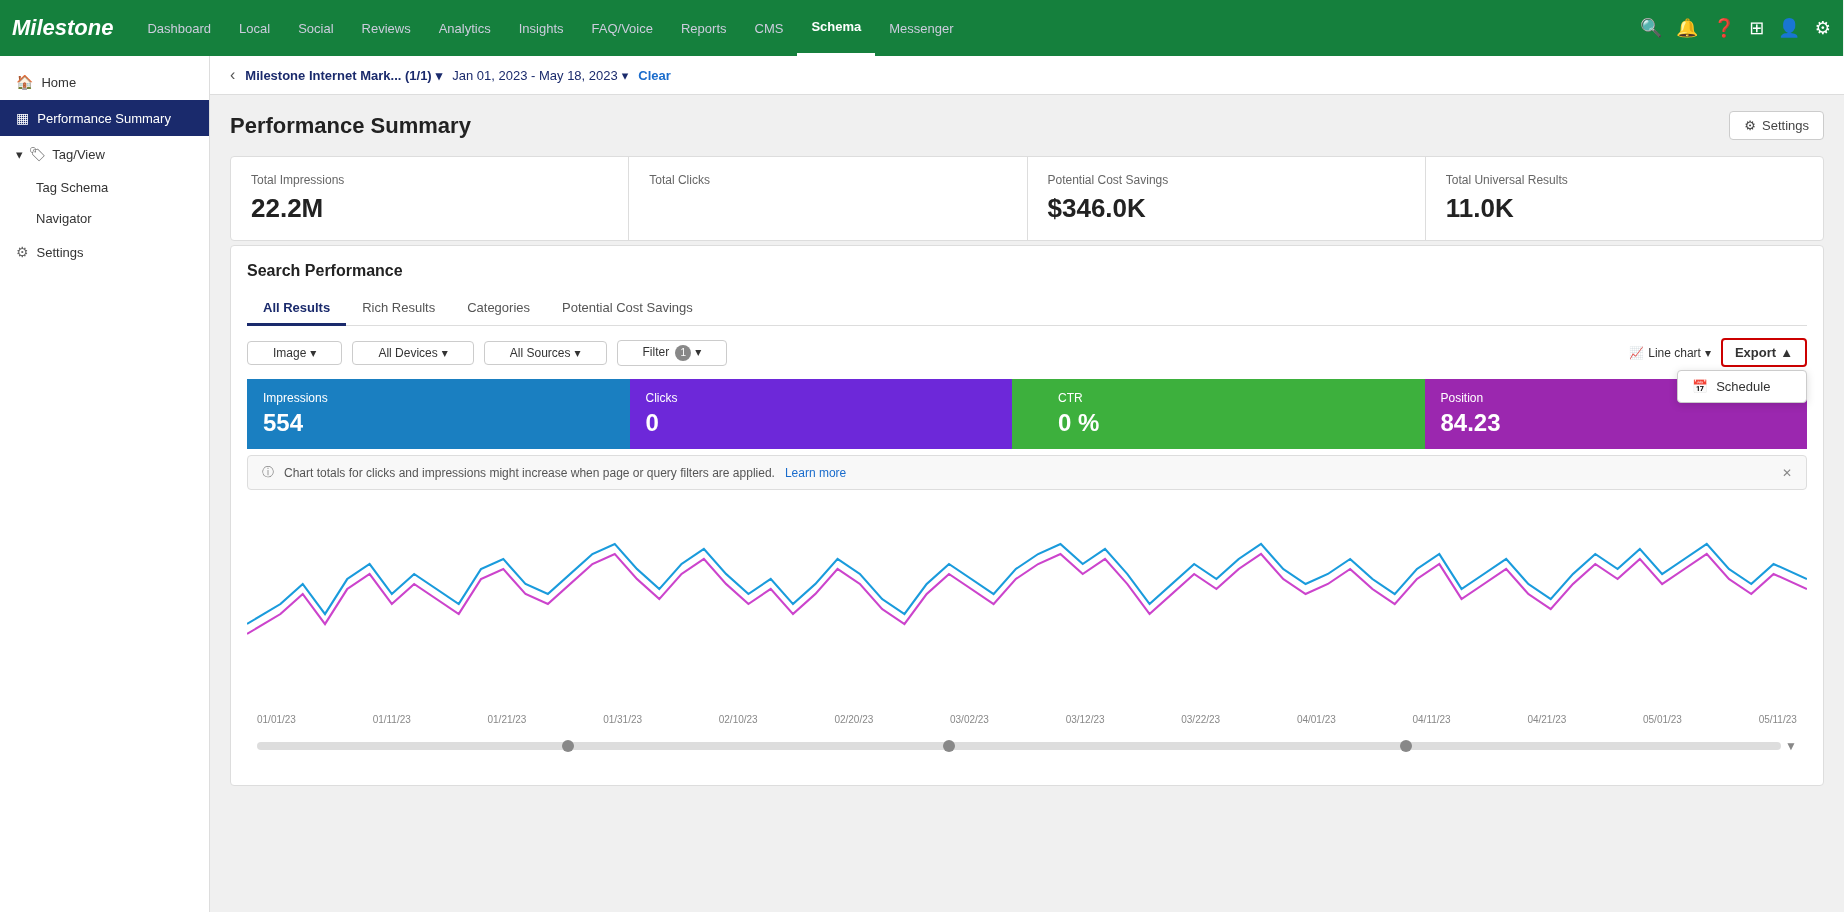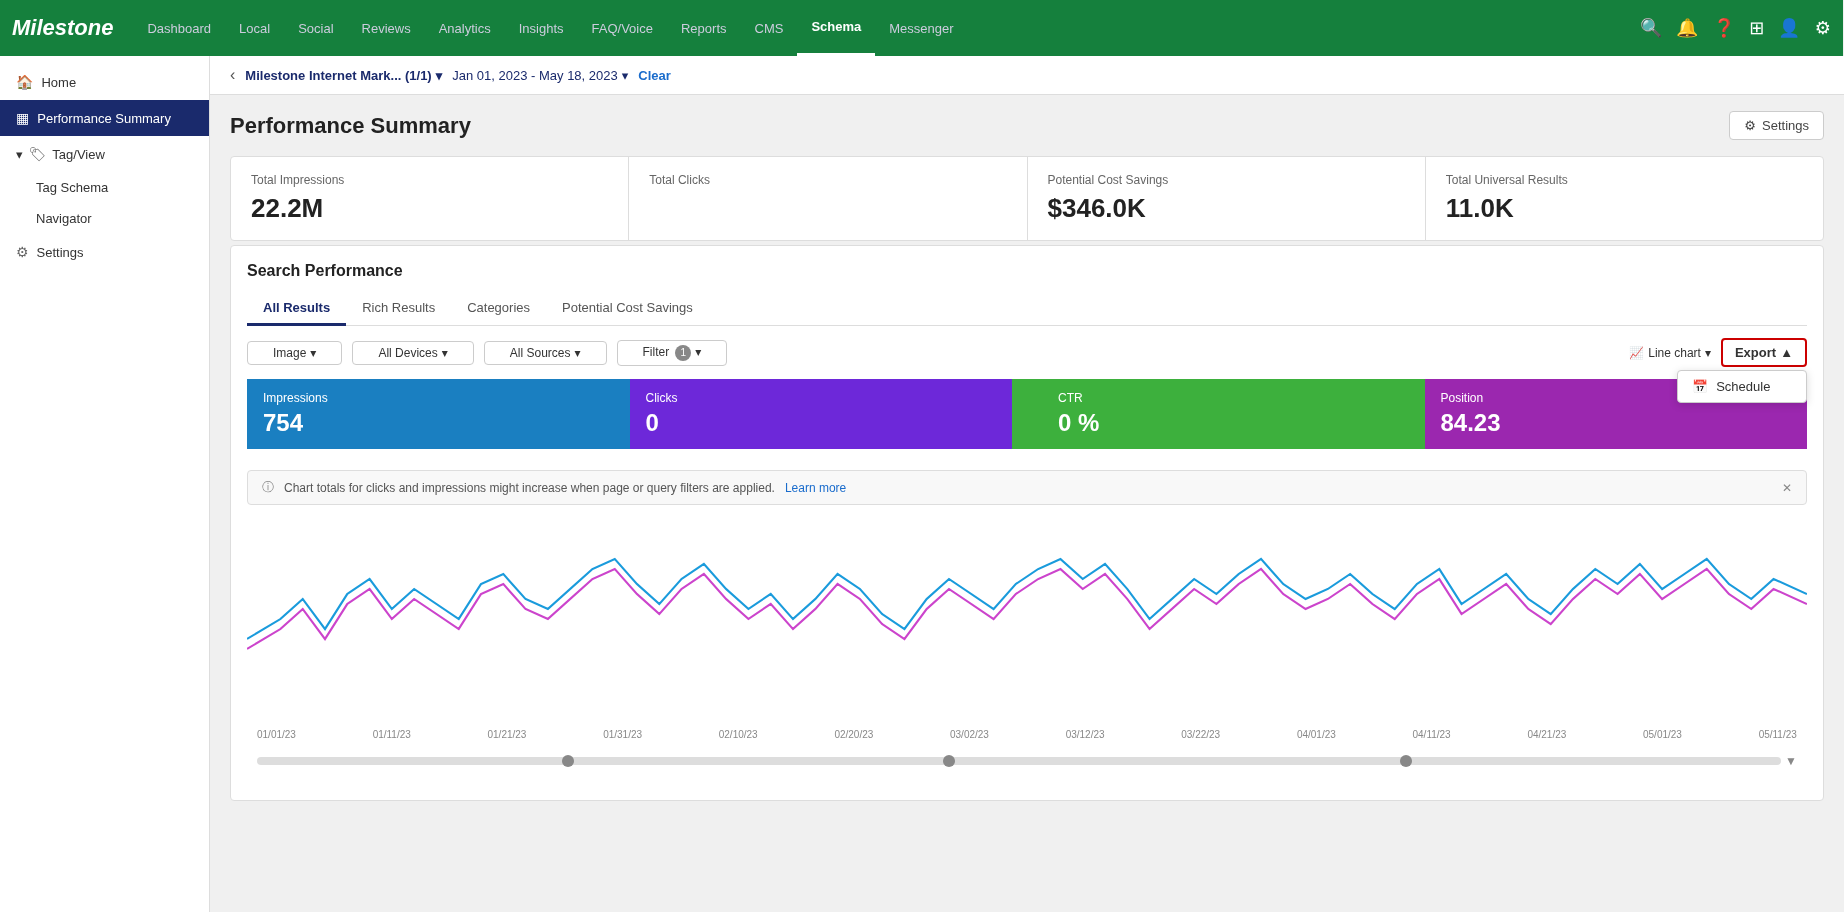--- a/index.html
+++ b/index.html
@@ -312,21 +312,21 @@
       color: #333;
       display: flex;
       align-items: center;
       gap: 8px;
     }
 
     
     .metric-bars {
       display: flex;
       gap: 0;
-      margin-bottom: 21px;
+      margin-bottom: 6px;
     }
     .metric-bar {
       flex: 1;
       padding: 12px 16px;
       color: white;
     }
     .metric-bar.impressions { background: #1a7fc1; }
     .metric-bar.clicks { background: #6d28d9; }
     .metric-bar.ctr { background: #3db03d; padding-left: 46px; }
     .metric-bar.position { background: #9b27af; }
@@ -542,21 +542,21 @@
                   <span>Schedule</span>
                 </div>
               </div>
             </div>
           </div>
         </div>
 
         <div class="metric-bars">
           <div class="metric-bar impressions">
             <div class="metric-bar-label">Impressions</div>
-            <div class="metric-bar-value">754</div>
+            <div class="metric-bar-value">554</div>
           </div>
           <div class="metric-bar clicks">
             <div class="metric-bar-label">Clicks</div>
             <div class="metric-bar-value">0</div>
           </div>
           <div class="metric-bar ctr">
             <div class="metric-bar-label">CTR</div>
             <div class="metric-bar-value">0 %</div>
           </div>
           <div class="metric-bar position">

